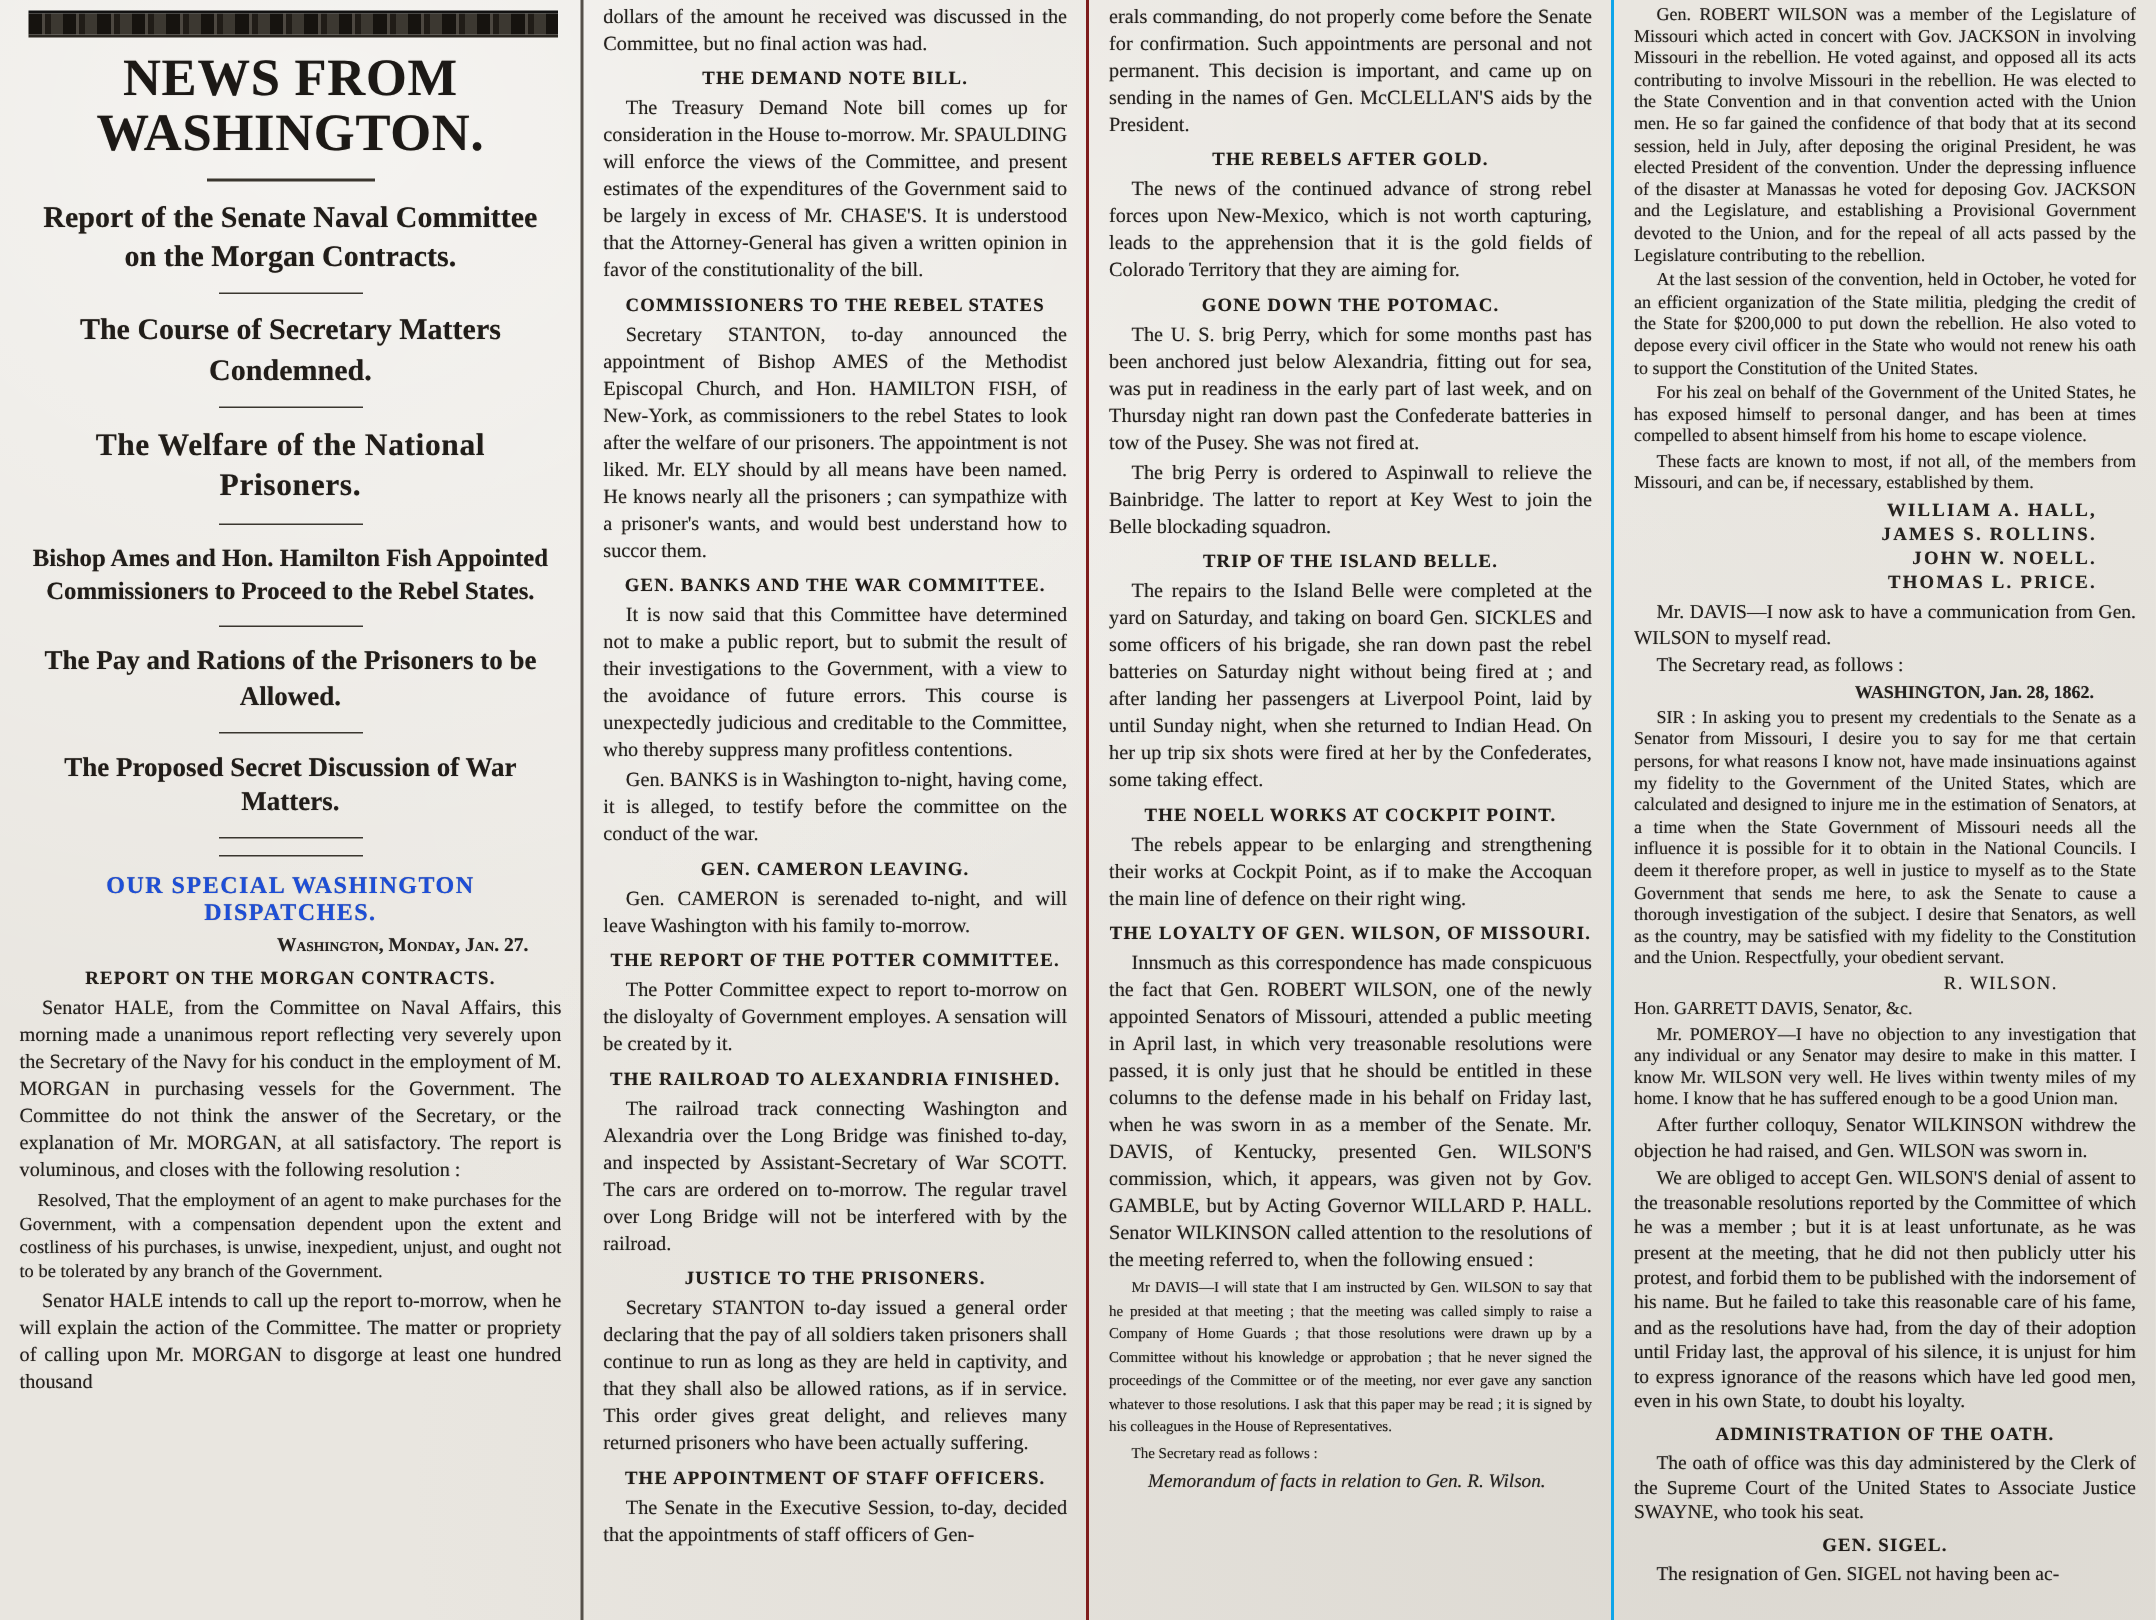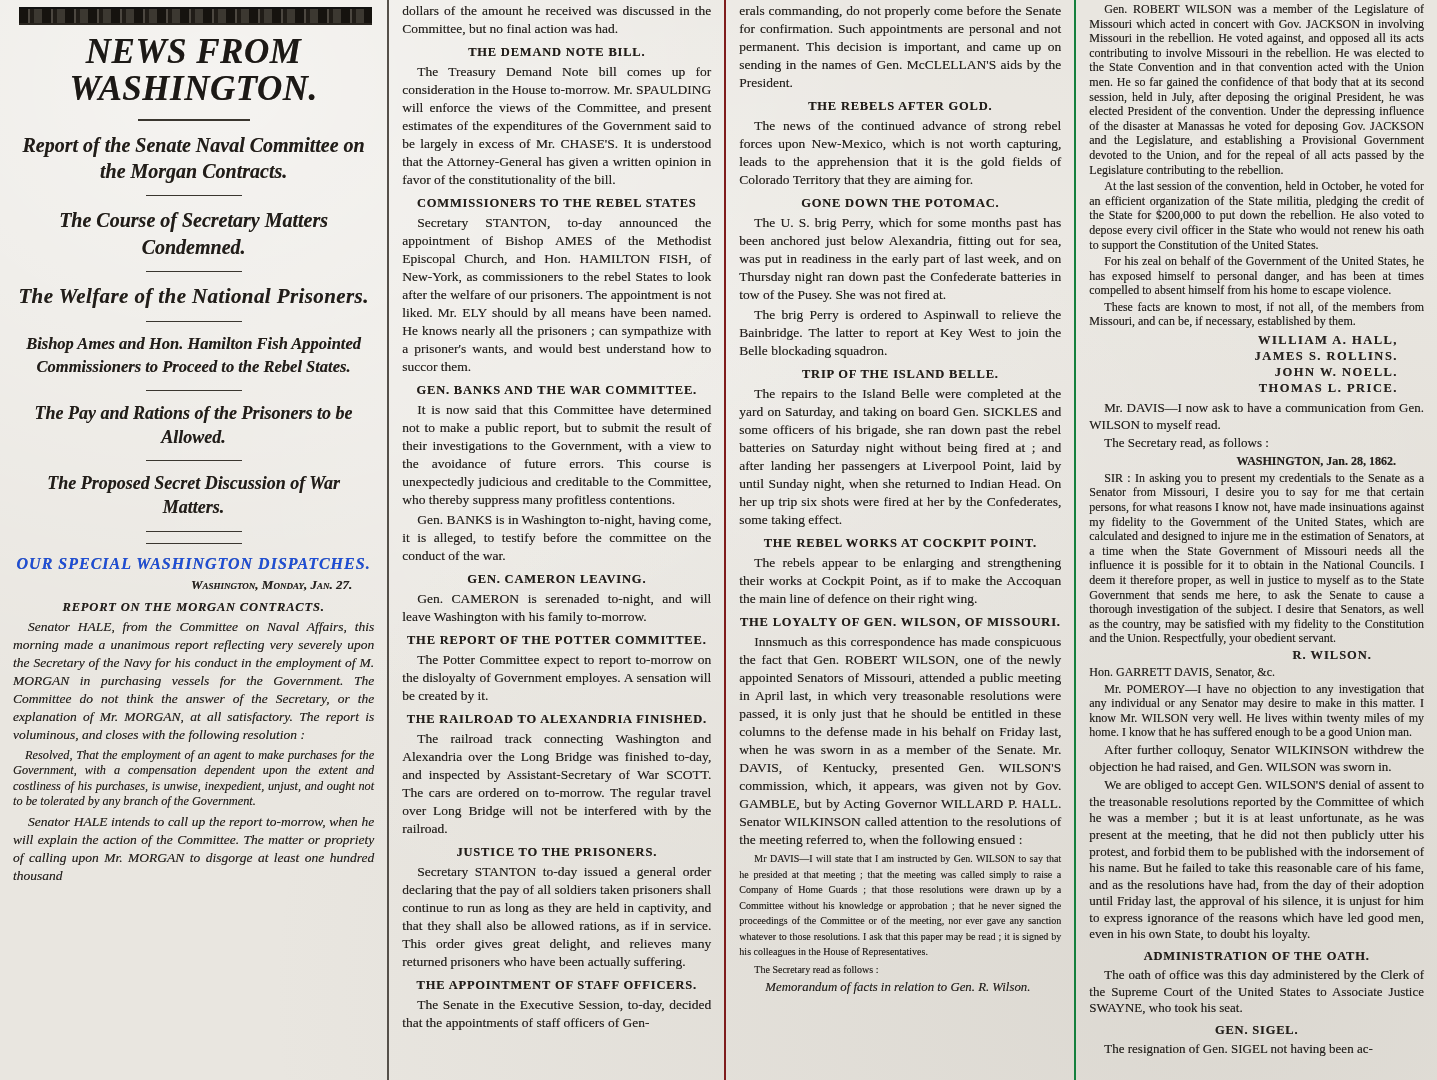--- a/index.html
+++ b/index.html
@@ -8,24 +8,24 @@
     background:
       radial-gradient(ellipse at 15% 8%, rgba(255,255,255,.55), transparent 45%),
       radial-gradient(ellipse at 85% 92%, rgba(185,180,170,.28), transparent 55%),
       radial-gradient(ellipse at 55% 45%, rgba(255,255,255,.25), transparent 60%),
       #e9e6e0;
     font-family:"Liberation Serif","DejaVu Serif",serif;
     color:#262320;
   }
   .page{display:flex;width:1437px;height:1080px;}
   .col{box-sizing:border-box;height:1080px;overflow:hidden;padding:2px 13px 0 13px;}
-  .col1{width:394px;font-style:italic;}
+  .col1{width:394px;}
   .col2{width:343px;border-left:2px solid #55504a;}
   .col3{width:356px;border-left:2px solid #7f1d1d;}
-  .col4{width:369px;border-left:2px solid #15803d;}
+  .col4{width:369px;border-left:2px solid #0ea5e9;}
   .ink{text-shadow:0 0 .6px rgba(45,38,30,.55);}
 
   
   .band{height:14px;margin:5px 2px 9px 6px;
     background:repeating-linear-gradient(90deg,#16130f 0 9px,#4c4740 9px 11px,#201c17 11px 15px,#3c3831 15px 23px);
     border-top:2px solid #111;border-bottom:2px solid #2a2620;}
   .masthead{font-size:35px;font-weight:bold;text-align:center;letter-spacing:.5px;line-height:1.05;color:#1c1916;}
   .hrule{width:112px;border-top:2px solid #3a362f;margin:11px auto 11px auto;height:0;}
   .hrule.thin{border-top-width:1px;width:96px;}
   .headline{font-weight:bold;text-align:center;color:#211d19;padding:0 4px;}
@@ -45,21 +45,21 @@
   .sm{font-size:10px;line-height:15.5px;}
   .ital{font-style:italic;font-size:12.8px;text-indent:26px;margin-top:3px;}
 
   
   .col4 .para,.col4 .cont{font-size:12px;line-height:14.6px;margin-bottom:2px;}
   .col4 .md4{font-size:13px;line-height:16.6px;}
   .col4 .subhead{margin:6px 0 3px 0;}
   .sigblock{text-align:right;margin:3px 26px 4px 0;}
   .sigline{font-size:12.5px;font-weight:bold;letter-spacing:1.5px;line-height:16px;}
   .letterdate{font-size:12px;text-align:right;margin:2px 28px 2px 0;font-weight:bold;}
-  .sig-right{font-size:12.5px;font-weight:bold;text-align:right;margin:0 52px 2px 0;letter-spacing:1px;}
+  .sig-right{font-size:12.5px;font-weight:normal;text-align:right;margin:0 52px 2px 0;letter-spacing:1px;}
 </style>
 </head>
 <body>
 
 <div class="page ink">
 
   <div class="col col1">
     <div class="band"></div>
     <div class="masthead">NEWS FROM WASHINGTON.</div>
     <div class="hrule"></div>
@@ -107,21 +107,21 @@
 
   <div class="col col3">
     <p class="cont">erals commanding, do not properly come before the Senate for confirmation.  Such appointments are personal and not permanent.  This decision is important, and came up on sending in the names of Gen. McCLELLAN'S aids by the President.</p>
     <div class="subhead">THE REBELS AFTER GOLD.</div>
     <p class="para">The news of the continued advance of strong rebel forces upon New-Mexico, which is not worth capturing, leads to the apprehension that it is the gold fields of Colorado Territory that they are aiming for.</p>
     <div class="subhead">GONE DOWN THE POTOMAC.</div>
     <p class="para">The U. S. brig Perry, which for some months past has been anchored just below Alexandria, fitting out for sea, was put in readiness in the early part of last week, and on Thursday night ran down past the Confederate batteries in tow of the Pusey.  She was not fired at.</p>
     <p class="para">The brig Perry is ordered to Aspinwall to relieve the Bainbridge.  The latter to report at Key West to join the Belle blockading squadron.</p>
     <div class="subhead">TRIP OF THE ISLAND BELLE.</div>
     <p class="para">The repairs to the Island Belle were completed at the yard on Saturday, and taking on board Gen. SICKLES and some officers of his brigade, she ran down past the rebel batteries on Saturday night without being fired at ; and after landing her passengers at Liverpool Point, laid by until Sunday night, when she returned to Indian Head.  On her up trip six shots were fired at her by the Confederates, some taking effect.</p>
-    <div class="subhead">THE REBEL WORKS AT COCKPIT POINT.</div>
+    <div class="subhead">THE NOELL WORKS AT COCKPIT POINT.</div>
     <p class="para">The rebels appear to be enlarging and strengthening their works at Cockpit Point, as if to make the Accoquan the main line of defence on their right wing.</p>
     <div class="subhead">THE LOYALTY OF GEN. WILSON, OF MISSOURI.</div>
     <p class="para">Innsmuch as this correspondence has made conspicuous the fact that Gen. ROBERT WILSON, one of the newly appointed Senators of Missouri, attended a public meeting in April last, in which very treasonable resolutions were passed, it is only just that he should be entitled in these columns to the defense made in his behalf on Friday last, when he was sworn in as a member of the Senate.  Mr. DAVIS, of Kentucky, presented Gen. WILSON'S commission, which, it appears, was given not by Gov. GAMBLE, but by Acting Governor WILLARD P. HALL.  Senator WILKINSON called attention to the resolutions of the meeting referred to, when the following ensued :</p>
     <p class="para sm">Mr DAVIS—I will state that I am instructed by Gen. WILSON to say that he presided at that meeting ; that the meeting was called simply to raise a Company of Home Guards ; that those resolutions were drawn up by a Committee without his knowledge or approbation ; that he never signed the proceedings of the Committee or of the meeting, nor ever gave any sanction whatever to those resolutions.  I ask that this paper may be read ; it is signed by his colleagues in the House of Representatives.</p>
     <p class="para sm">The Secretary read as follows :</p>
     <p class="para sm ital">Memorandum of facts in relation to Gen. R. Wilson.</p>
   </div>
 
   <div class="col col4">
     <p class="para">Gen. ROBERT WILSON was a member of the Legislature of Missouri which acted in concert with Gov. JACKSON in involving Missouri in the rebellion.  He voted against, and opposed all its acts contributing to involve Missouri in the rebellion.  He was elected to the State Convention and in that convention acted with the Union men.  He so far gained the confidence of that body that at its second session, held in July, after deposing the original President, he was elected President of the convention.  Under the depressing influence of the disaster at Manassas he voted for deposing Gov. JACKSON and the Legislature, and establishing a Provisional Government devoted to the Union, and for the repeal of all acts passed by the Legislature contributing to the rebellion.</p>

